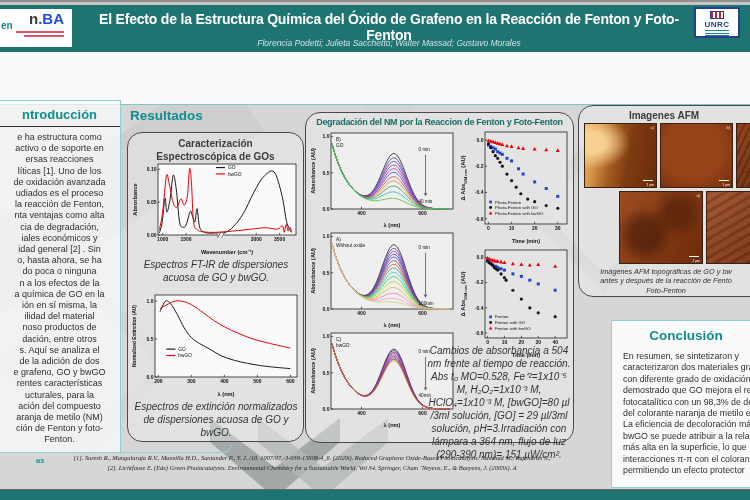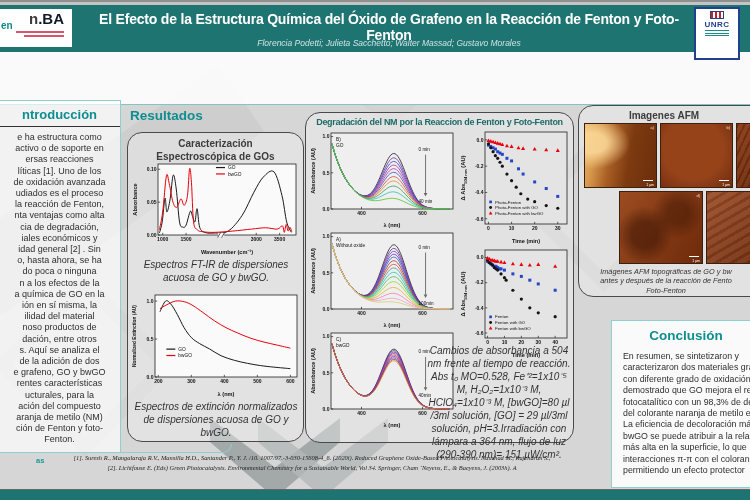--- a/index.html
+++ b/index.html
@@ -11,27 +11,27 @@
   
   .wm{position:absolute;z-index:1;}
   .wm-diamond{border:14px solid #c9c9c9;transform:rotate(45deg);opacity:.55;background:transparent;}
   .wm-v{clip-path:polygon(0 0,50% 62%,100% 0,100% 30%,50% 100%,0 30%);}
   .wm-band{background:#c6c6c6;opacity:.45;transform:rotate(-35deg);}
 
   .top-strip{position:absolute;left:0;top:0;width:750px;height:5px;background:#c4c4c4;border-top:2px solid #8f8f8f;z-index:2;}
   .header{position:absolute;left:0;top:5px;width:750px;height:47px;background:#1e7471;z-index:3;}
   .logo-left{position:absolute;left:-14px;top:4px;width:86px;height:38px;background:#fff;}
   .nba{position:absolute;right:8px;top:1px;font-size:15px;font-weight:bold;color:#3a3a3a;}
-  .nba .ba{color:#0f172a;}
+  .nba .ba{color:#1d4ed8;}
   .tag-bar{position:absolute;right:8px;height:2px;width:48px;background:rgba(200,30,60,.75);}
   .title{position:absolute;left:86px;top:6px;width:606px;text-align:center;color:#fff;
          font-size:14px;font-weight:bold;letter-spacing:-0.2px;line-height:1.15;}
   .authors{position:absolute;left:86px;top:33px;width:606px;text-align:center;color:#cfe3e2;
            font-size:8.5px;font-style:italic;}
-  .logo-right{position:absolute;left:694px;top:2px;width:46px;height:53px;background:#fff;border:2px solid #23408f;}
+  .logo-right{position:absolute;left:694px;top:2px;width:46px;height:31px;background:#fff;border:2px solid #23408f;}
   .crest{margin:2px auto 0;width:14px;height:8px;background:repeating-linear-gradient(90deg,#c22525 0 2px,#fff 2px 4px);border:0.5px solid #23408f;}
   .unrc{text-align:center;font-size:8px;font-weight:bold;color:#23408f;letter-spacing:.5px;margin-top:1px;}
   .waves{margin:1px auto 0;width:24px;height:7px;background:repeating-linear-gradient(180deg,#1d8a8a 0 1px,transparent 1px 2.6px);}
 
   .abstract{position:absolute;left:0;top:52px;width:750px;height:52px;background:rgba(253,253,253,.92);z-index:2;}
   .abstract-label{position:absolute;left:1px;top:20px;color:#11898b;font-weight:bold;font-size:10px;z-index:3;}
   .abstract-text{position:absolute;left:27px;top:4px;width:720px;font-size:8.6px;line-height:1.55;color:#1c1c1c;}
   .teal-line{position:absolute;left:0;top:104px;width:750px;height:1px;background:#7fc6c6;z-index:2;}
 
   .panel{position:absolute;z-index:2;}

